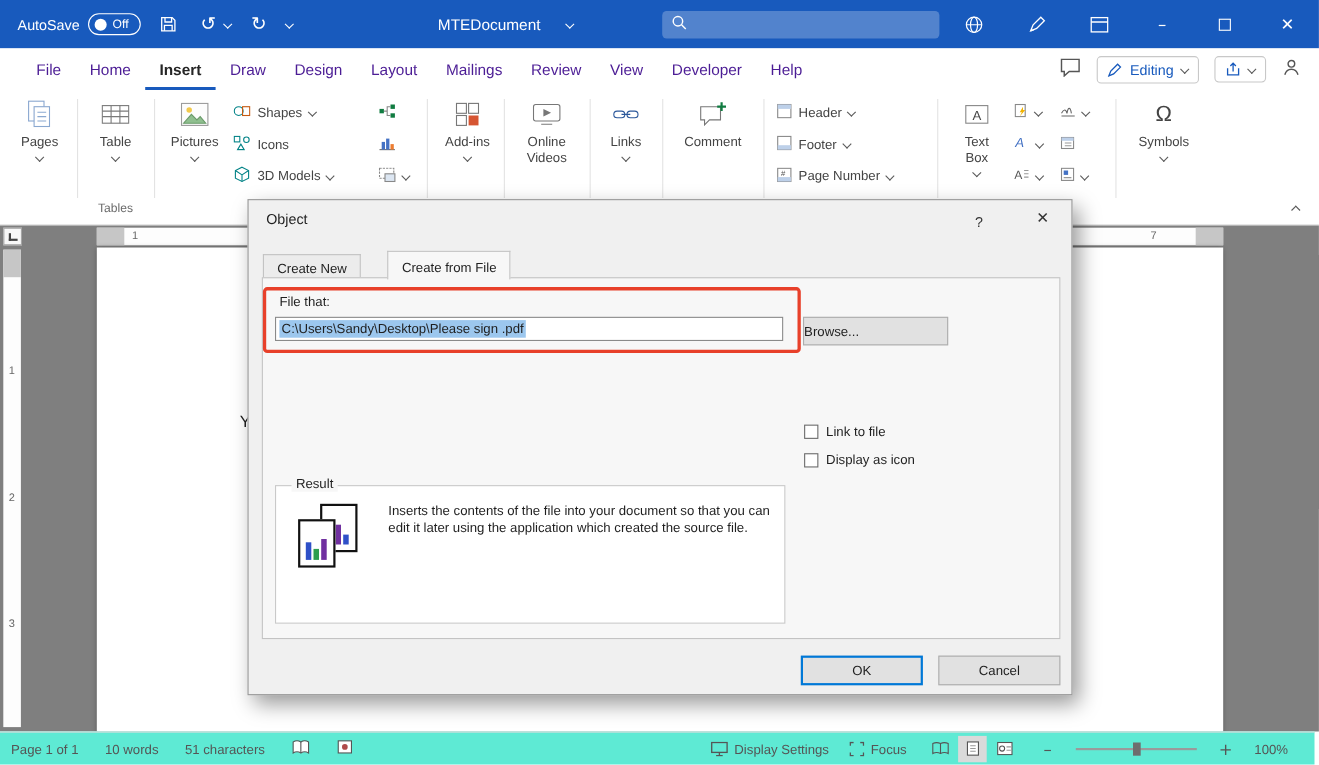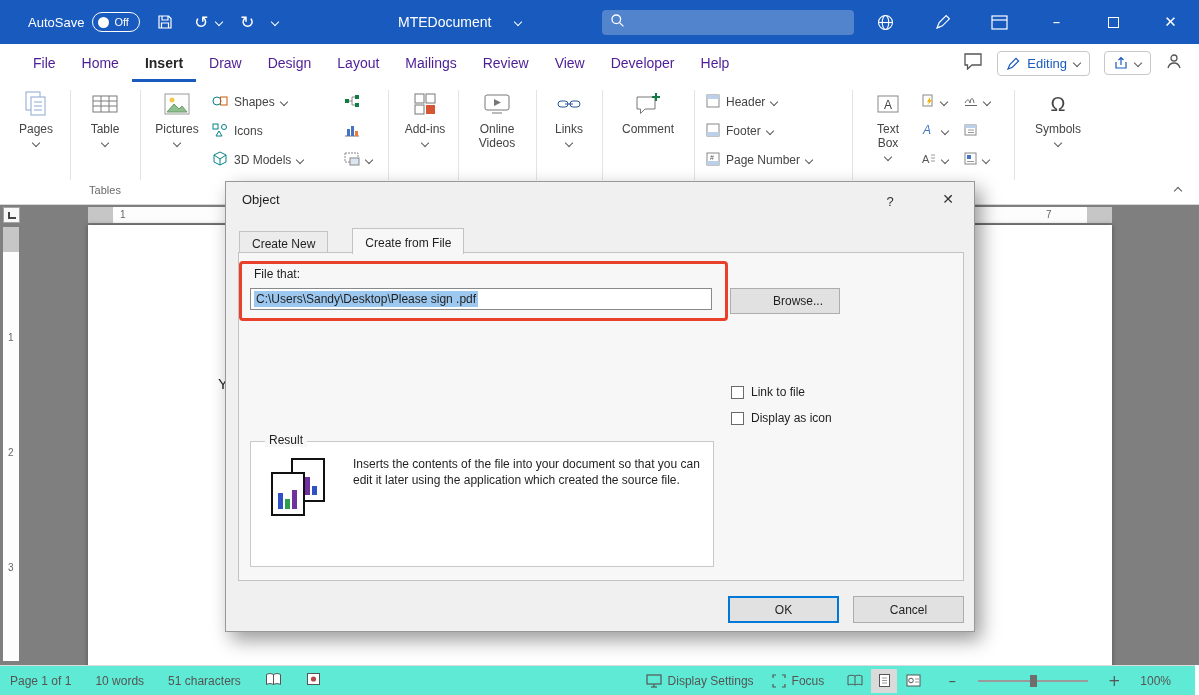--- a/index.html
+++ b/index.html
@@ -1,21 +1,21 @@
 <!DOCTYPE html>
 <html><head>
 <meta charset="utf-8">
 <style>
   * { margin:0; padding:0; box-sizing:border-box; }
   html,body { width:1199px; height:695px; }
   body { position:relative; font-family:"Liberation Sans",sans-serif; background:#fff; overflow:hidden; }
 
   
   .titlebar { position:absolute; left:0; top:0; right:0; height:44px; background:#185abd; color:#fff; }
-  .tb-left { position:absolute; left:28px; top:0; height:44px; display:flex; align-items:center; gap:14px; }
+  .tb-left { position:absolute; left:16px; top:0; height:44px; display:flex; align-items:center; gap:14px; }
   .autosave { display:flex; align-items:center; gap:8px; font-size:13px; }
   .toggle { width:48px; height:20px; border:1px solid #fff; border-radius:10px; display:flex; align-items:center; gap:5px; padding:0 5px; }
   .knob { width:11px; height:11px; border-radius:50%; background:#fff; }
   .toggle .state { font-size:11px; }
   .tbicon { min-width:22px; height:28px; display:flex; align-items:center; justify-content:center; font-size:17px; font-family:"DejaVu Sans",sans-serif; }
   .cvw { width:6px; height:6px; border-right:1.4px solid #fff; border-bottom:1.4px solid #fff; transform:rotate(45deg); display:inline-block; }
   .cvd { width:6px; height:6px; border-right:1.4px solid #5a5a5a; border-bottom:1.4px solid #5a5a5a; transform:rotate(45deg); display:inline-block; }
   .cvu { width:6px; height:6px; border-right:1.4px solid #5a5a5a; border-bottom:1.4px solid #5a5a5a; transform:rotate(-135deg); display:inline-block; }
   .tb-title { position:absolute; left:398px; top:0; height:44px; display:flex; align-items:center; gap:24px; font-size:14px; }
   .tb-search { position:absolute; left:602px; top:10px; width:252px; height:25px; background:rgba(255,255,255,.25); border-radius:4px; display:flex; align-items:center; padding-left:8px; }
@@ -59,21 +59,21 @@
   .dhelp { position:absolute; left:650px; top:8px; width:28px; height:22px; display:flex; align-items:center; justify-content:center; font-size:13px; color:#333; }
   .dclose { position:absolute; right:4px; top:2px; width:44px; height:30px; display:flex; align-items:center; justify-content:center; font-size:14px; color:#333; font-family:"DejaVu Sans",sans-serif; }
   .dtabs { position:absolute; left:13px; top:48px; display:flex; }
   .dtab { padding:5px 12px 4px; border:1px solid #c3c3c3; border-bottom:none; background:#ececec; margin-right:2px; position:relative; top:1px; }
   .dtab.active { background:#f7f7f7; padding-top:7px; top:-2px; z-index:3;margin-left:22px; }
   .dpanel { position:absolute; left:12px; top:70px; width:726px; height:329px; background:#f7f7f7; border:1px solid #c3c3c3; }
   .flabel { position:absolute; left:15px; top:14px; }
   .finput { position:absolute; left:11px; top:35px; width:462px; height:22px; background:#fff; border:1px solid #8a8a8a; display:flex; align-items:center; padding:0 3px; overflow:hidden; }
   .fsel { background:#9cc7ee; padding:1px 2px; white-space:nowrap; }
   .annot { position:absolute; left:0; top:8px; width:489px; height:60px; border:3px solid #e8402a; border-radius:4px; z-index:6; pointer-events:none; }
-  .browse { position:absolute; left:491px; top:35px; width:110px; height:26px; background:#e1e1e1; border:1px solid #adadad; display:flex; align-items:center; justify-content:center;padding-left:26px; }
+  .browse { position:absolute; left:491px; top:35px; width:132px; height:26px; background:#e1e1e1; border:1px solid #adadad; display:flex; align-items:center; justify-content:flex-start; }
   .chk { position:absolute; display:flex; align-items:center; gap:7px; }
   .chkbox { width:13px; height:13px; background:#fff; border:1px solid #6a6a6a; }
   .grplabel { position:absolute; left:26px; top:180px; background:#f7f7f7; padding:0 4px; z-index:2; }
   .grp { position:absolute; left:11px; top:188px; width:464px; height:126px; background:#fff; border:1px solid #c9c9c9; }
   .resicon { position:absolute; left:20px; top:16px; width:72px; height:70px; }
   .docic { position:absolute; width:34px; height:44px; background:#fff; border:2px solid #111; }
   .bar { position:absolute; bottom:5px; width:5px; }
   .restext { position:absolute; left:102px; top:14px; width:348px; line-height:16px; }
   .dbtn { position:absolute; top:414px; width:111px; height:27px; background:#e1e1e1; border:1px solid #acacac; display:flex; align-items:center; justify-content:center; }
   .dbtn.ok { left:502px; border:2px solid #0078d7; }

